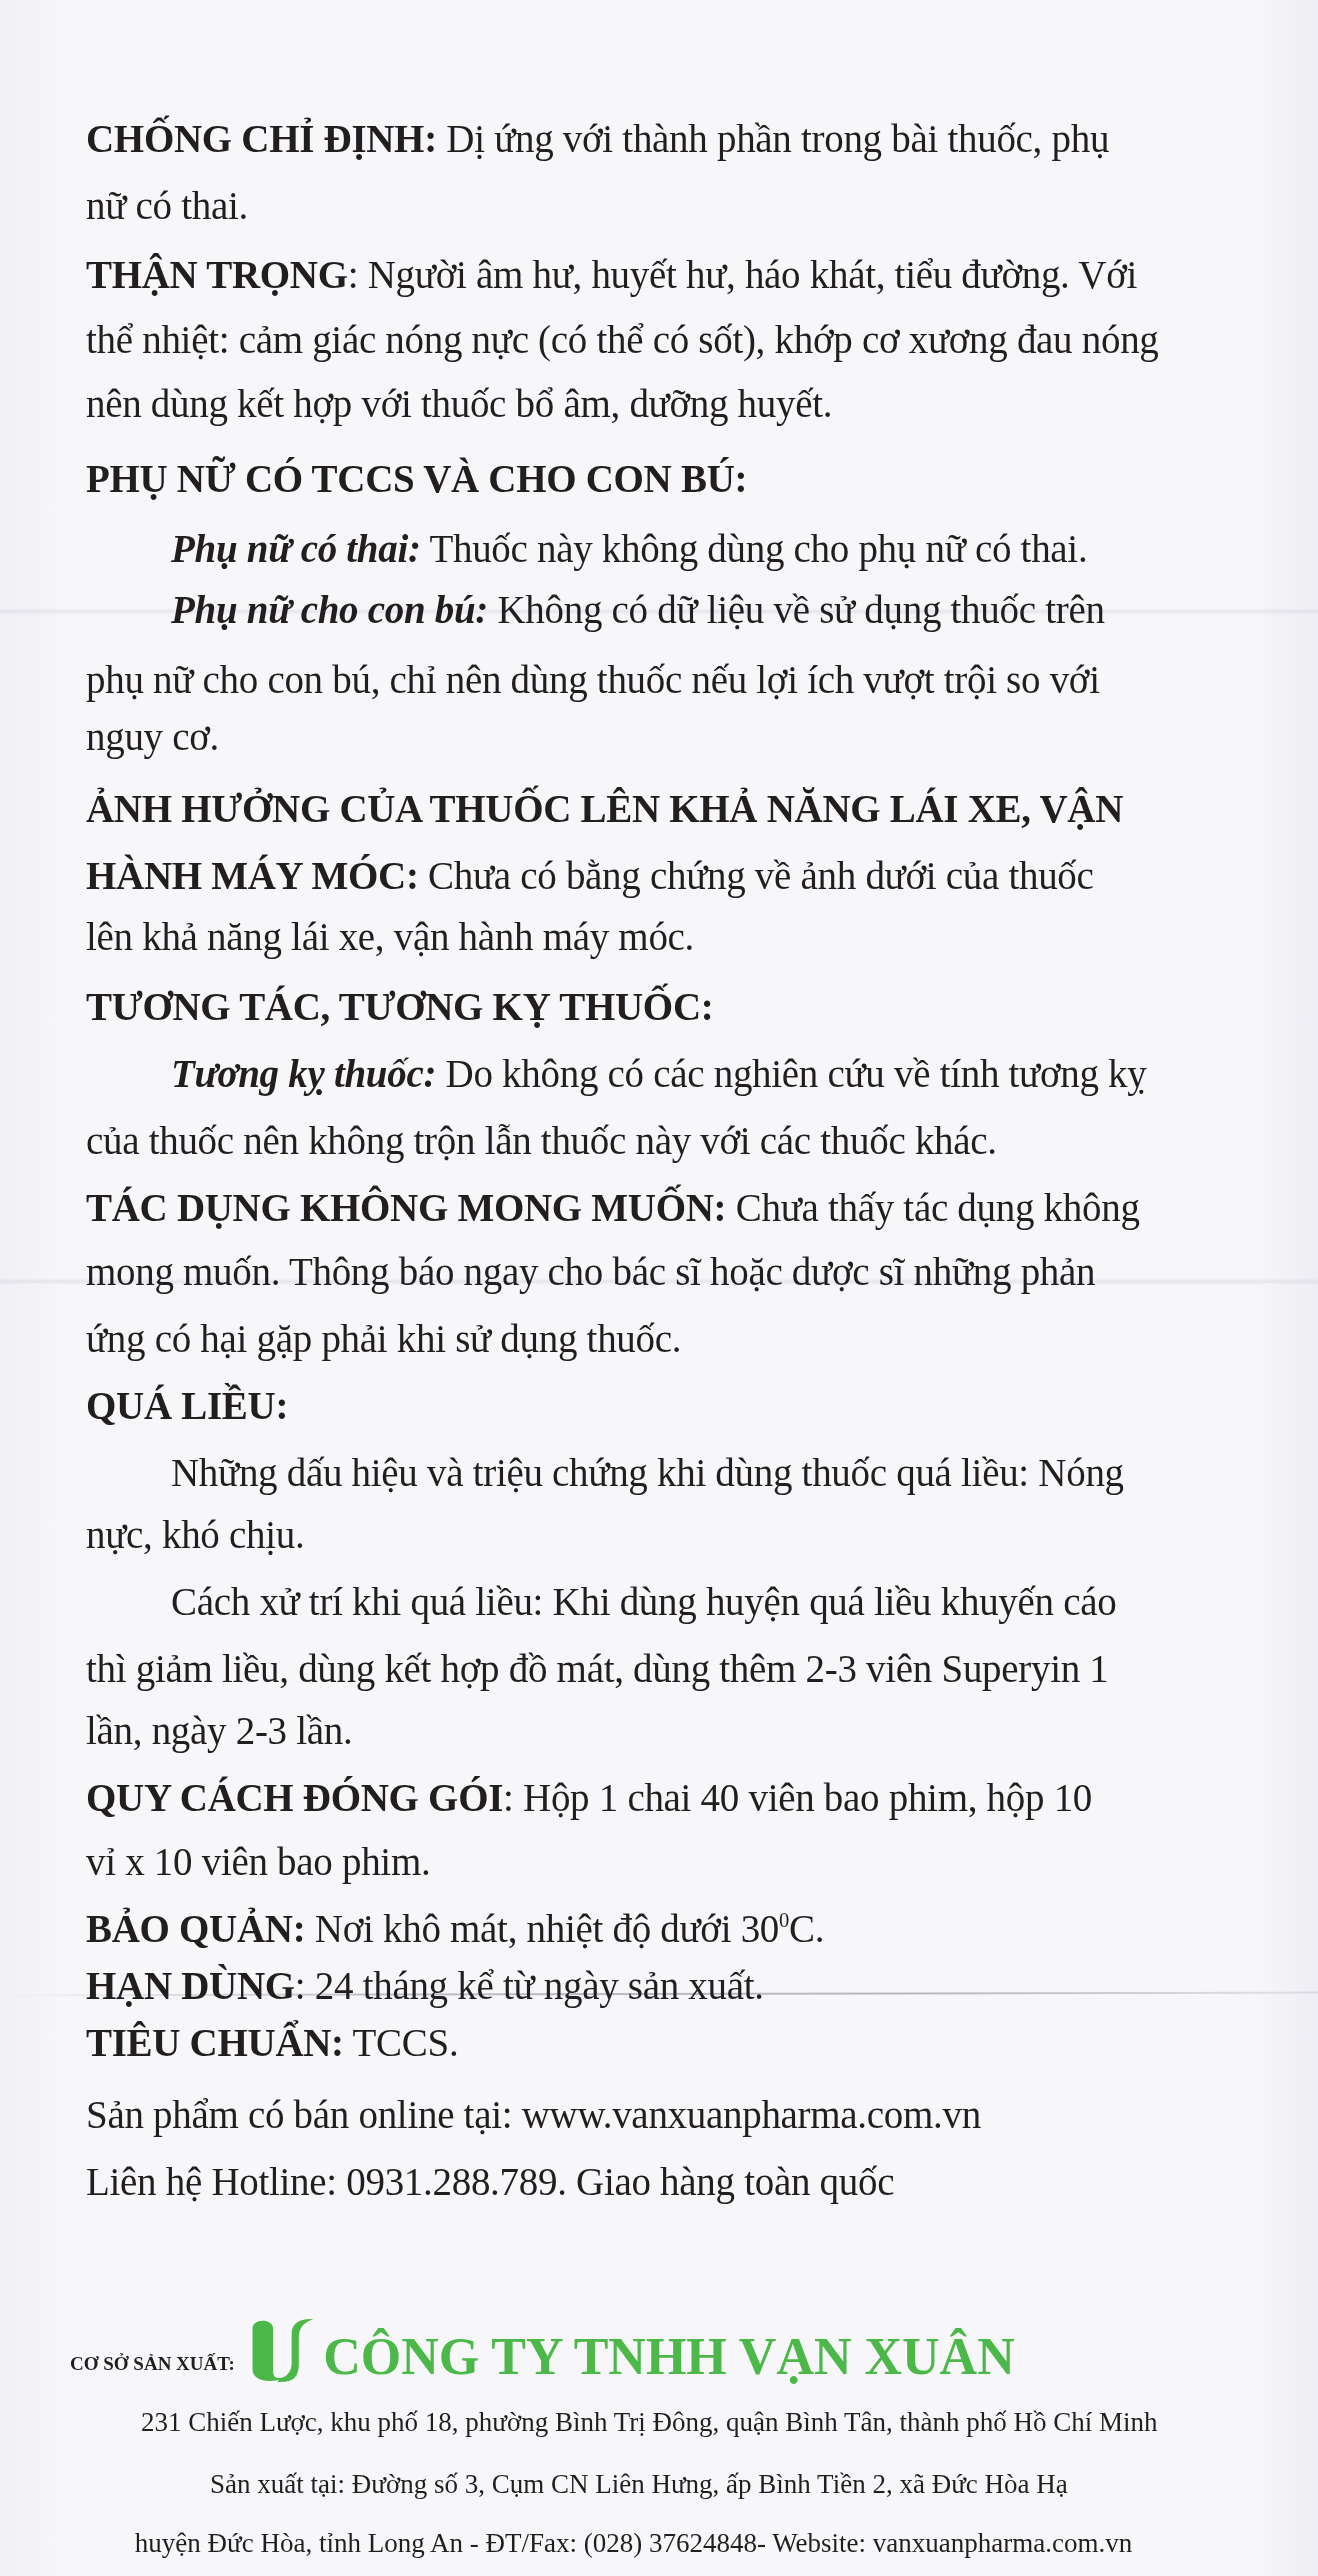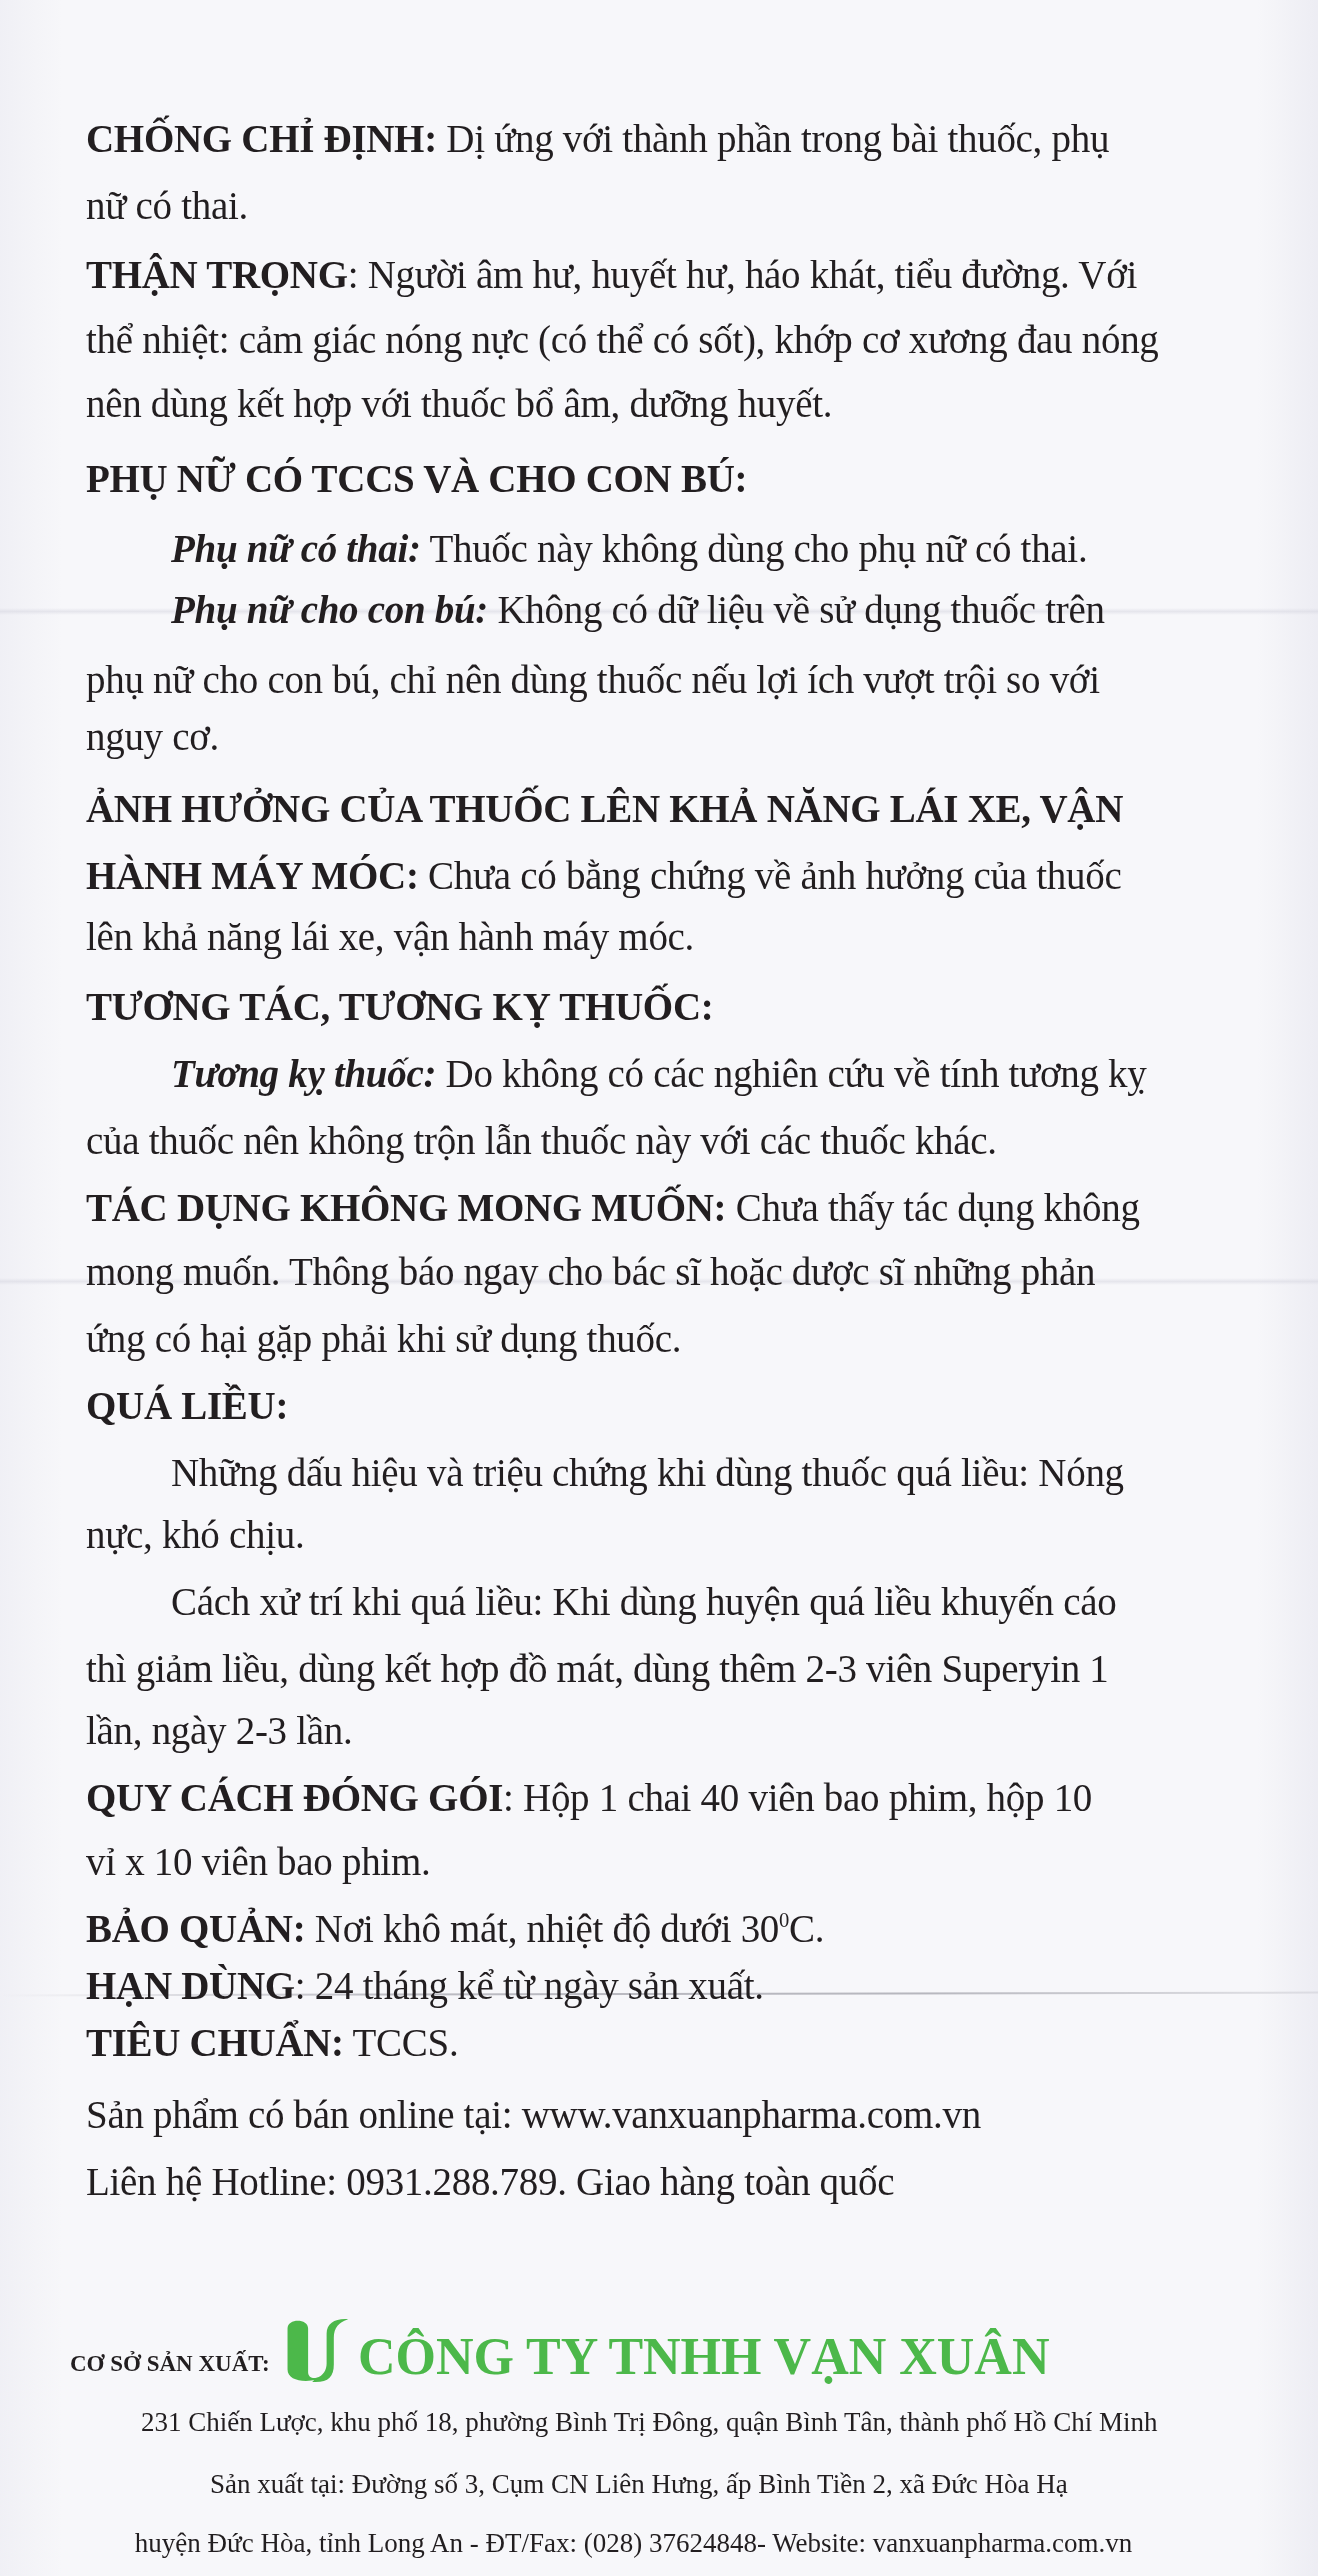--- a/index.html
+++ b/index.html
@@ -53,21 +53,21 @@
       position: absolute;
       left: 70px;
       top: 2303px;
       height: 82px;
       display: flex;
       align-items: flex-end;
       white-space: nowrap;
     }
     .logo-label {
       font-weight: bold;
-      font-size: 23px;
+      font-size: 19px;
       line-height: 36px;
       margin-right: 6.2px;
       margin-bottom: 3.1px;
     }
     .logo-mark {
       width: 75px;
       height: 72px;
       margin-right: 7.2px;
     }
     .company-name {
@@ -115,21 +115,21 @@
   <span class="i">Phụ nữ có thai:</span><span> Thuốc này không dùng cho phụ nữ có thai.</span>
 </div>
 <div class="line indent" style="top:587px;">
   <span class="i">Phụ nữ cho con bú:</span><span> Không có dữ liệu về sử dụng thuốc trên</span>
 </div>
 <div class="line" style="top:657px;">phụ nữ cho con bú, chỉ nên dùng thuốc nếu lợi ích vượt trội so với</div>
 <div class="line" style="top:714px;">nguy cơ.</div>
 
 <div class="line h" style="top:786px;">ẢNH HƯỞNG CỦA THUỐC LÊN KHẢ NĂNG LÁI XE, VẬN</div>
 <div class="line" style="top:853px;">
-  <span class="h">HÀNH MÁY MÓC:</span><span> Chưa có bằng chứng về ảnh hưởng của thuốc</span>
+  <span class="h">HÀNH MÁY MÓC:</span><span> Chưa có bằng chứng về ảnh dưới của thuốc</span>
 </div>
 <div class="line" style="top:914px;">lên khả năng lái xe, vận hành máy móc.</div>
 
 <div class="line h" style="top:984px;">TƯƠNG TÁC, TƯƠNG KỴ THUỐC:</div>
 <div class="line indent" style="top:1051px;">
   <span class="i">Tương kỵ thuốc:</span><span> Do không có các nghiên cứu về tính tương kỵ</span>
 </div>
 <div class="line" style="top:1118px;">của thuốc nên không trộn lẫn thuốc này với các thuốc khác.</div>
 
 <div class="line" style="top:1185px;">

